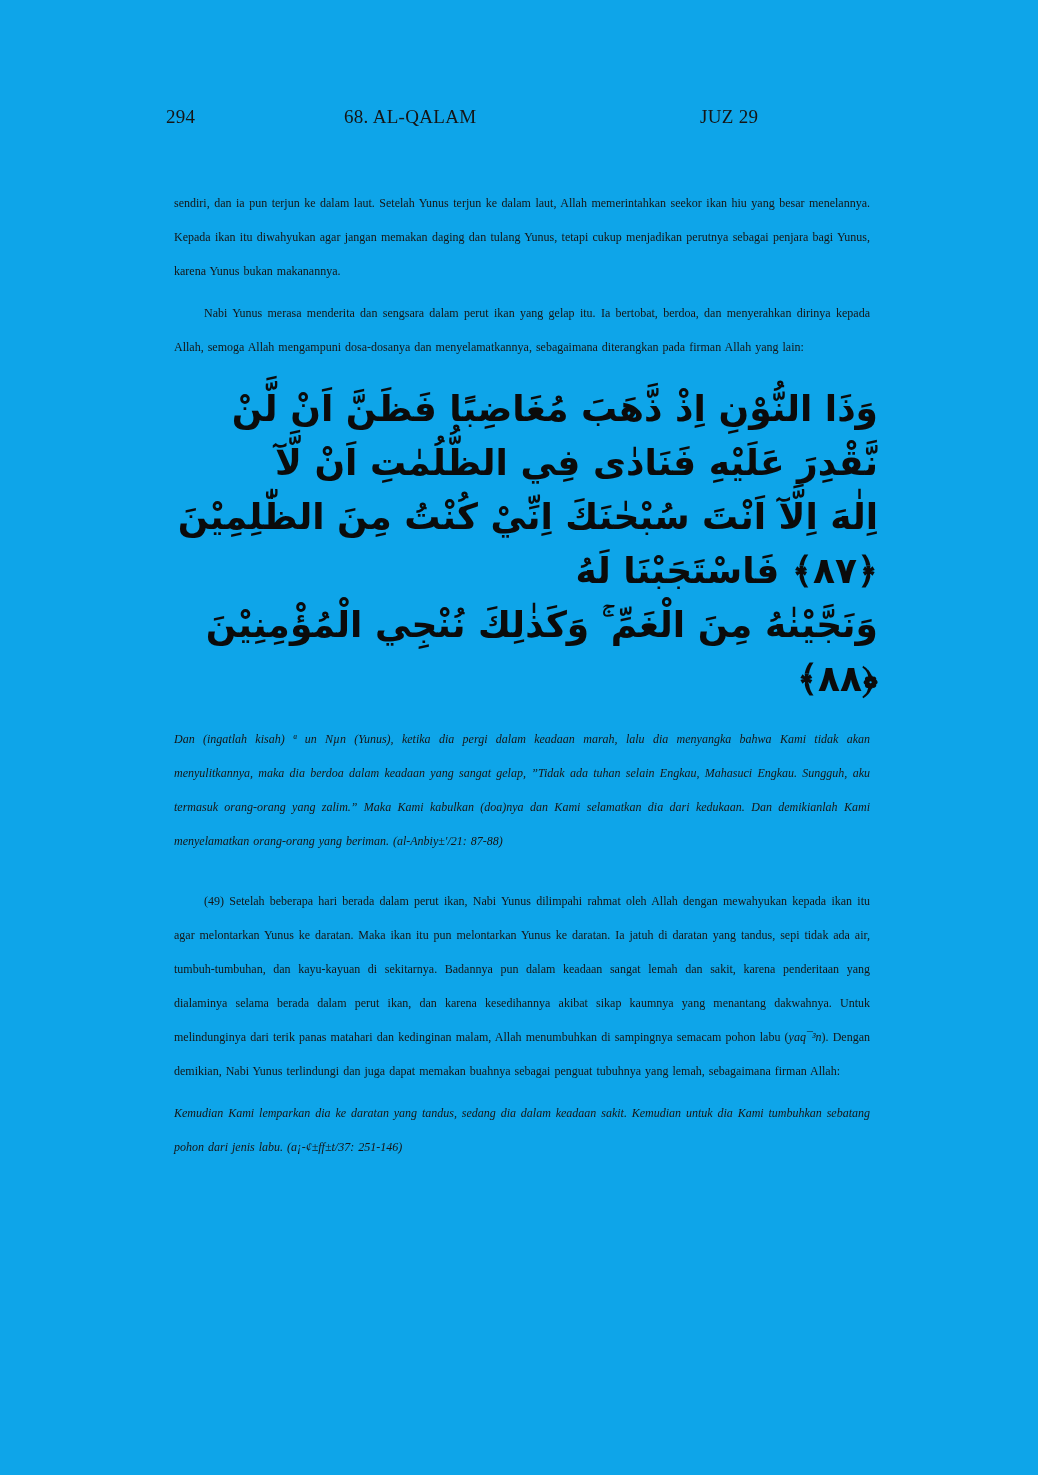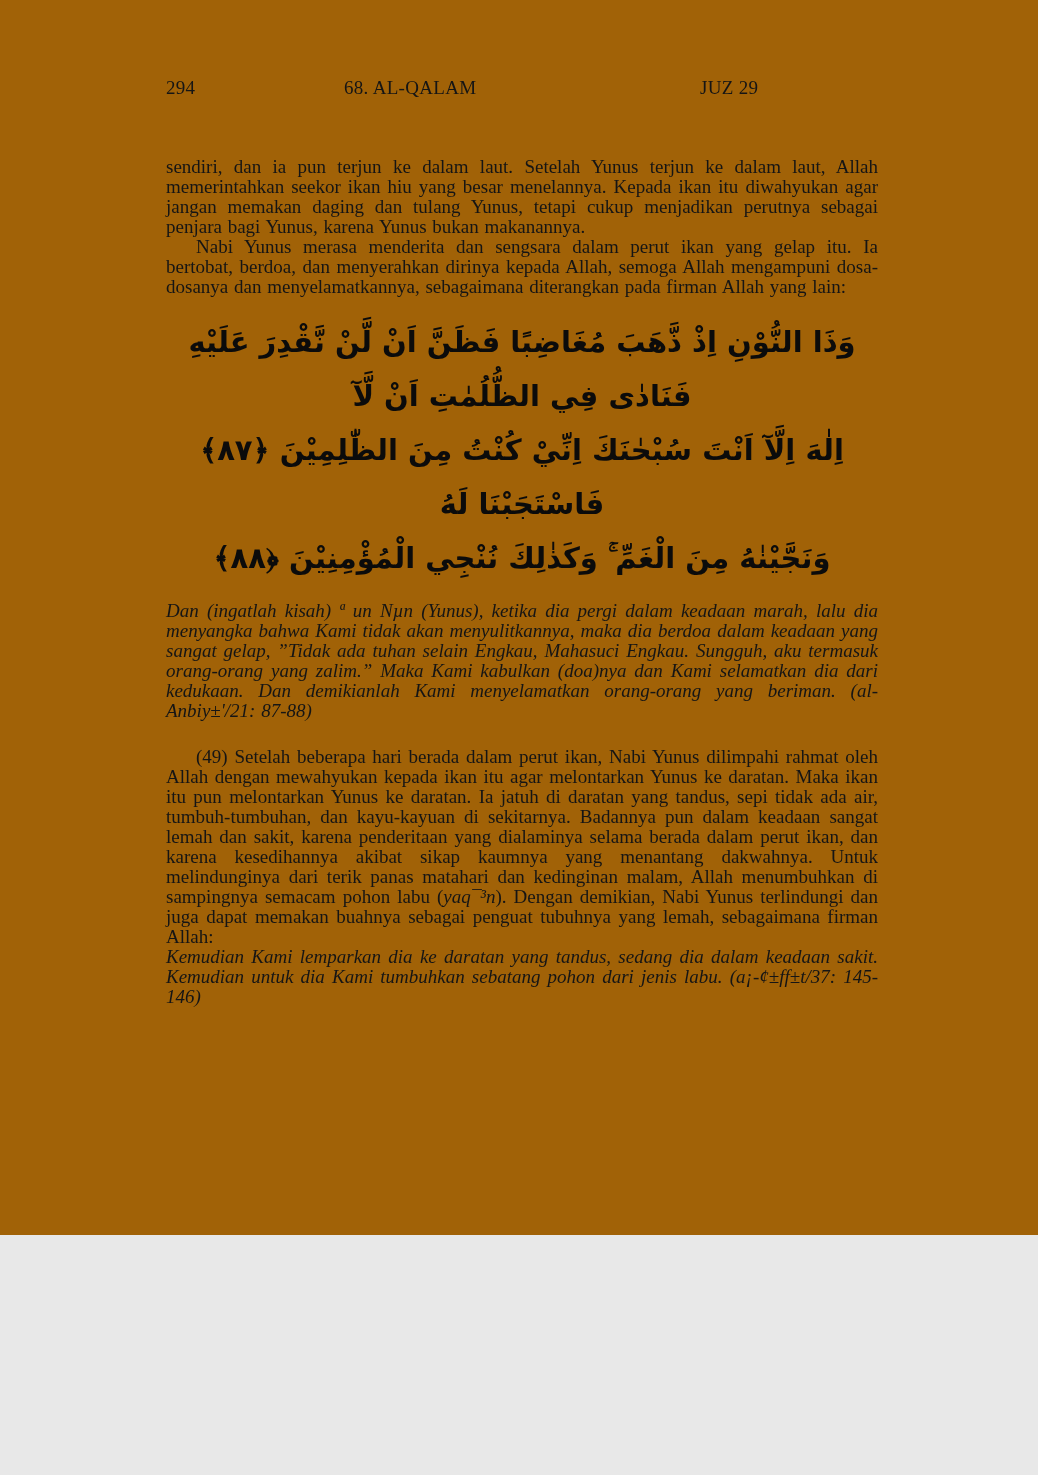--- a/index.html
+++ b/index.html
@@ -3,56 +3,55 @@
 <meta charset="utf-8">
 <style>
   html, body {
     margin: 0;
     padding: 0;
     background: #e8e8e8;
   }
   .page {
     position: relative;
     width: 1038px;
-    height: 1235px;
+    height: 1475px;
     margin: 0 auto;
-    background: #a16207;
+    background: #0ea5e9;
     color: #151515;
     font-family: "Liberation Serif", serif;
     box-sizing: border-box;
-    padding: 75px 160px 0 166px;
+    padding: 104px 160px 0 166px;
   }
   .header {
     display: flex;
     font-size: 19px;
     line-height: 26px;
     margin-bottom: 56px;
     letter-spacing: 0.3px;
   }
   .header .hl { flex: 1; text-align: left; }
   .header .hc { flex: 2; text-align: left; }
   .header .hr { flex: 1; text-align: left; }
 
   .para {
-    margin: 0;
-    font-size: 19px;
-    line-height: 20px;
+    margin: 8px;
+    font-size: 12px;
+    line-height: 34px;
     text-align: justify;
     word-spacing: 1px;
   }
   .para.indent { text-indent: 30px; }
   .para.italic { font-style: italic; }
   .em { font-style: italic; }
 
   .arabic {
     direction: rtl;
-    text-align: center;
     font-family: "DejaVu Sans", sans-serif;
     font-weight: bold;
-    font-size: 29px;
+    font-size: 36px;
     line-height: 54px;
     color: #0b0b0b;
     margin: 18px 0 16px 0;
   }
   .arabic.single {
     margin: 24px 0 18px 0;
     line-height: 50px;
   }
 </style>
 </head>
@@ -74,15 +73,15 @@
     <div>وَذَا النُّوْنِ اِذْ ذَّهَبَ مُغَاضِبًا فَظَنَّ اَنْ لَّنْ نَّقْدِرَ عَلَيْهِ فَنَادٰى فِي الظُّلُمٰتِ اَنْ لَّآ</div>
     <div>اِلٰهَ اِلَّآ اَنْتَ سُبْحٰنَكَ اِنِّيْ كُنْتُ مِنَ الظّٰلِمِيْنَ ﴿٨٧﴾ فَاسْتَجَبْنَا لَهُ</div>
     <div>وَنَجَّيْنٰهُ مِنَ الْغَمِّ ۚ وَكَذٰلِكَ نُنْجِي الْمُؤْمِنِيْنَ ﴿٨٨﴾</div>
   </div>
 
   <p class="para italic">Dan (ingatlah kisah) ª un Nµn (Yunus), ketika dia pergi dalam keadaan marah, lalu dia menyangka bahwa Kami tidak akan menyulitkannya, maka dia berdoa dalam keadaan yang sangat gelap, ”Tidak ada tuhan selain Engkau, Mahasuci Engkau. Sungguh, aku termasuk orang-orang yang zalim.” Maka Kami kabulkan (doa)nya dan Kami selamatkan dia dari kedukaan. Dan demikianlah Kami menyelamatkan orang-orang yang beriman. (al-Anbiy±'/21: 87-88)</p>
 
   <p class="para indent" style="margin-top:26px;"><span>(49) Setelah beberapa hari berada dalam perut ikan, Nabi Yunus dilimpahi rahmat oleh Allah dengan mewahyukan kepada ikan itu agar melontarkan Yunus ke daratan. Maka ikan itu pun melontarkan Yunus ke daratan. Ia jatuh di daratan yang tandus, sepi tidak ada air, tumbuh-tumbuhan, dan kayu-kayuan di sekitarnya. Badannya pun dalam keadaan sangat lemah dan sakit, karena penderitaan yang dialaminya selama berada dalam perut ikan, dan karena kesedihannya akibat sikap kaumnya yang menantang dakwahnya. Untuk melindunginya dari terik panas matahari dan kedinginan malam, Allah menumbuhkan di sampingnya semacam pohon labu (</span><span class="em">yaq¯³n</span><span>). Dengan demikian, Nabi Yunus terlindungi dan juga dapat memakan buahnya sebagai penguat tubuhnya yang lemah, sebagaimana firman Allah:</span></p>
 
 
-  <p class="para italic">Kemudian Kami lemparkan dia ke daratan yang tandus, sedang dia dalam keadaan sakit. Kemudian untuk dia Kami tumbuhkan sebatang pohon dari jenis labu. (a¡-¢±ff±t/37: 145-146)</p>
+  <p class="para italic">Kemudian Kami lemparkan dia ke daratan yang tandus, sedang dia dalam keadaan sakit. Kemudian untuk dia Kami tumbuhkan sebatang pohon dari jenis labu. (a¡-¢±ff±t/37: 251-146)</p>
 
 </div>
 
 </body></html>

